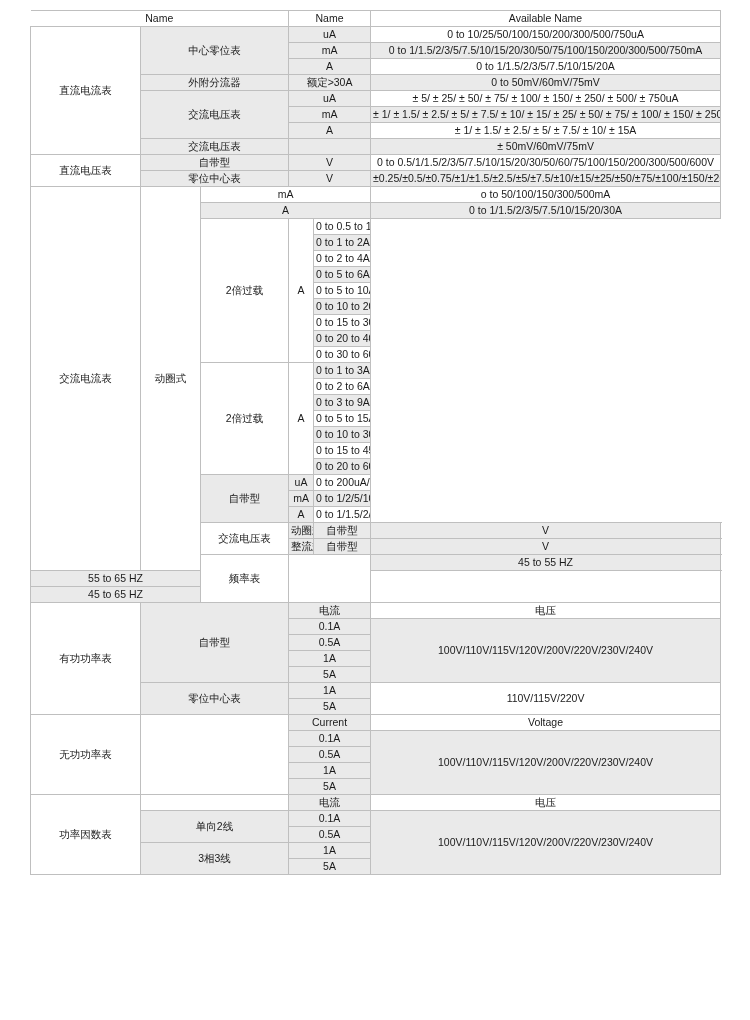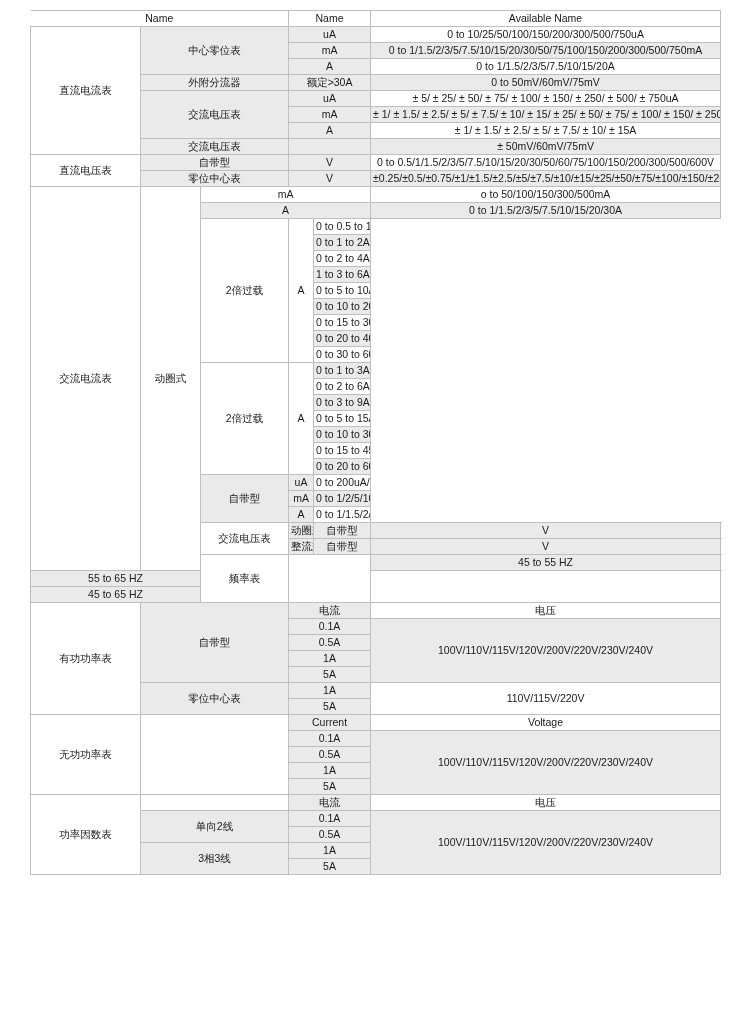--- a/index.html
+++ b/index.html
@@ -139,21 +139,21 @@
       <td rowspan="9">A</td>
       <td class="val">0 to 0.5 to 1A</td>
     </tr>
     <tr>
           <td class="val shade">0 to 1 to 2A</td>
         </tr>
     <tr>
           <td class="val">0 to 2 to 4A</td>
         </tr>
     <tr>
-          <td class="val shade">1 to 3 to 6A</td>
+          <td class="val shade">0 to 5 to 6A</td>
         </tr>
     <tr>
           <td class="val">0 to 5 to 10A</td>
         </tr>
     <tr>
           <td class="val shade">0 to 10 to 20A</td>
         </tr>
     <tr>
           <td class="val">0 to 15 to 30A</td>
         </tr>

